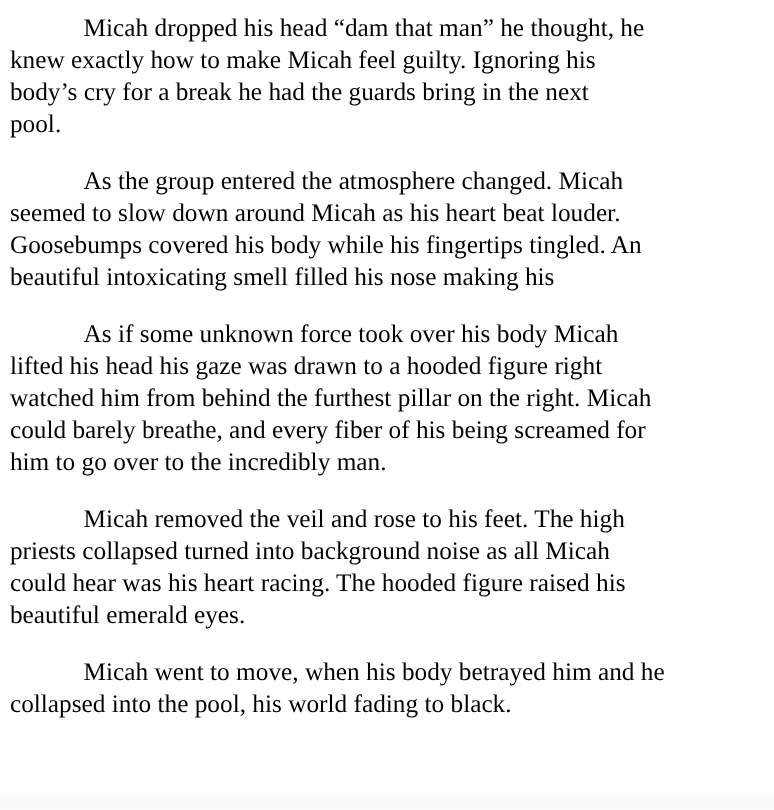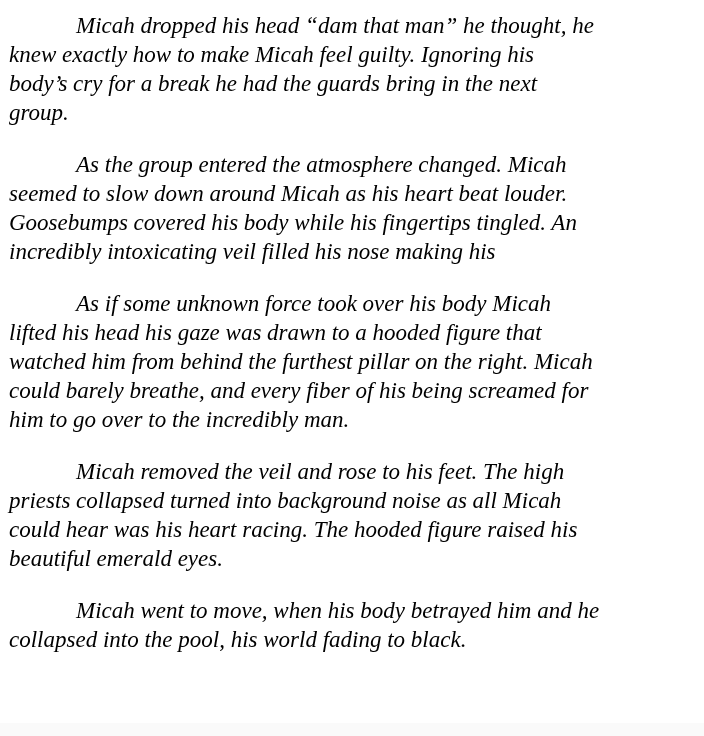--- a/index.html
+++ b/index.html
@@ -21,21 +21,20 @@
     color: #000000;
     -webkit-font-smoothing: antialiased;
   }
   .para {
     margin: 0 0 23px 0;
     padding: 0;
   }
   .line {
     display: block;
     white-space: nowrap;
-    font-style: italic;
   }
   .line.indent {
     text-indent: 67px;
   }
   .bottom-band {
     position: absolute;
     left: 0;
     bottom: 0;
     width: 704px;
     height: 13px;
@@ -44,33 +43,33 @@
 </style>
 </head>
 <body>
 
 <div class="page">
 
   <p class="para">
     <span class="line indent">Micah dropped his head “dam that man” he thought, he</span>
     <span class="line">knew exactly how to make Micah feel guilty. Ignoring his</span>
     <span class="line">body’s cry for a break he had the guards bring in the next</span>
-    <span class="line">group.</span>
+    <span class="line">pool.</span>
   </p>
 
   <p class="para">
     <span class="line indent">As the group entered the atmosphere changed. Micah</span>
     <span class="line">seemed to slow down around Micah as his heart beat louder.</span>
     <span class="line">Goosebumps covered his body while his fingertips tingled. An</span>
-    <span class="line">incredibly intoxicating veil filled his nose making his</span>
+    <span class="line">beautiful intoxicating smell filled his nose making his</span>
   </p>
 
   <p class="para">
     <span class="line indent">As if some unknown force took over his body Micah</span>
-    <span class="line">lifted his head his gaze was drawn to a hooded figure that</span>
+    <span class="line">lifted his head his gaze was drawn to a hooded figure right</span>
     <span class="line">watched him from behind the furthest pillar on the right. Micah</span>
     <span class="line">could barely breathe, and every fiber of his being screamed for</span>
     <span class="line">him to go over to the incredibly man.</span>
   </p>
 
   <p class="para">
     <span class="line indent">Micah removed the veil and rose to his feet. The high</span>
     <span class="line">priests collapsed turned into background noise as all Micah</span>
     <span class="line">could hear was his heart racing. The hooded figure raised his</span>
     <span class="line">beautiful emerald eyes.</span>

